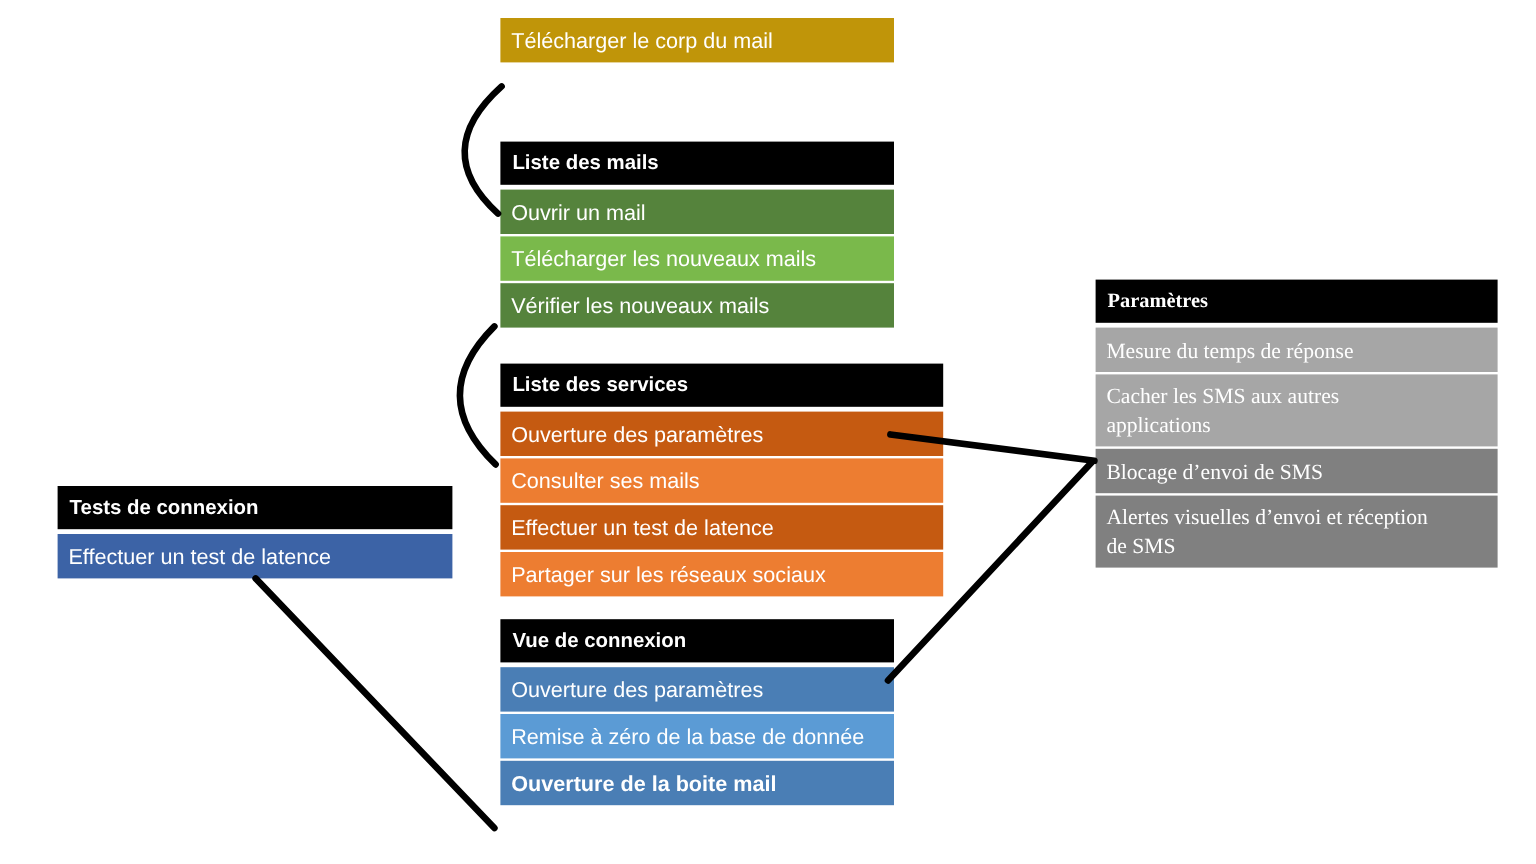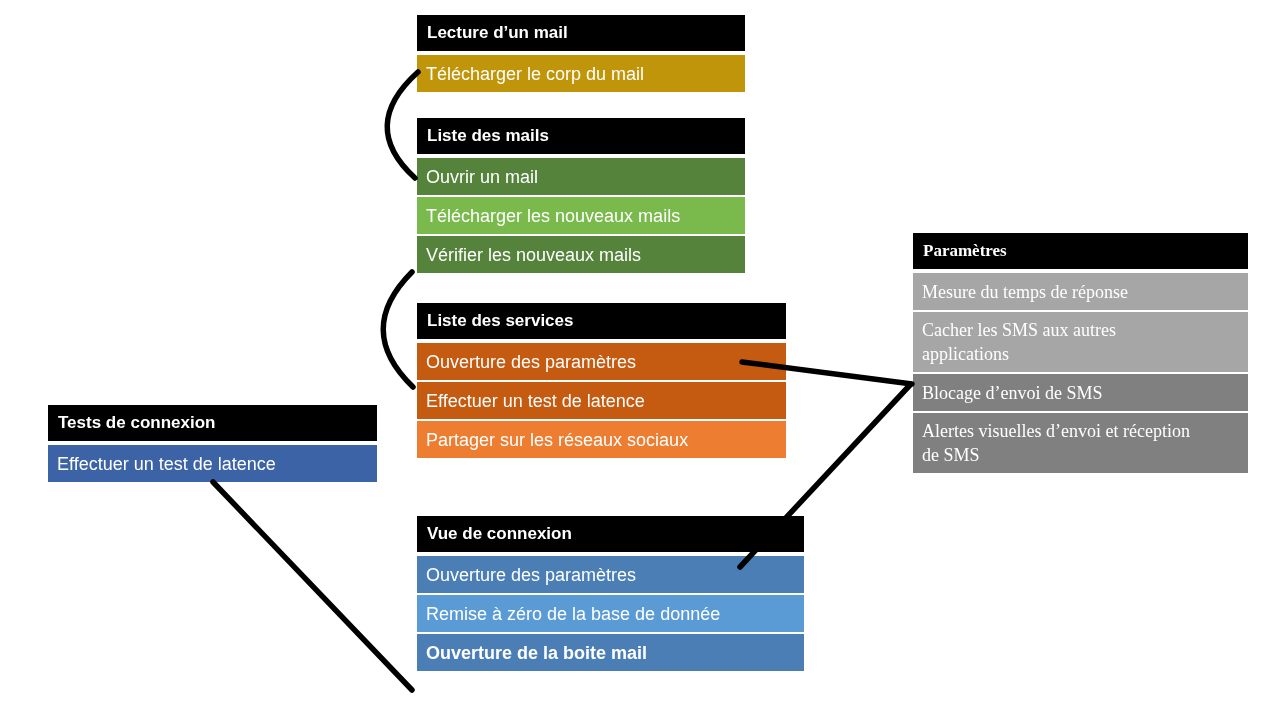--- a/index.html
+++ b/index.html
@@ -62,44 +62,44 @@
 
 <svg class="connectors" width="1280" height="720" viewBox="0 0 1280 720">
   <path d="M 418 72 Q 358 126 415 178"></path>
   <path d="M 412 272 Q 354 330 413 387"></path>
   <path d="M 742 362 L 912 384"></path>
   <path d="M 740 567 L 910 385"></path>
   <path d="M 213 482 L 412 690"></path>
 </svg>
 
 <div class="box" style="left:417px; top:15px; width:328px;">
-  <div class="hdr">Lecture d’un mail</div>
   <div class="row" style="background: rgb(192, 149, 9);">Télécharger le corp du mail</div>
 </div>
 
 <div class="box" style="left:417px; top:118px; width:328px;">
   <div class="hdr">Liste des mails</div>
   <div class="row" style="background: rgb(85, 131, 60);">Ouvrir un mail</div>
   <div class="row" style="background: rgb(122, 185, 75);">Télécharger les nouveaux mails</div>
   <div class="row" style="background: rgb(85, 131, 60);">Vérifier les nouveaux mails</div>
 </div>
 
 <div class="box" style="left:417px; top:303px; width:369px;">
   <div class="hdr">Liste des services</div>
   <div class="row" style="background: rgb(197, 90, 17);">Ouverture des paramètres</div>
+  <div class="row" style="background: rgb(237, 125, 49);">Consulter ses mails</div>
   <div class="row" style="background: rgb(197, 90, 17);">Effectuer un test de latence</div>
   <div class="row" style="background: rgb(237, 125, 49);">Partager sur les réseaux sociaux</div>
 </div>
 
 <div class="box" style="left:48px; top:405px; width:329px;">
   <div class="hdr">Tests de connexion</div>
   <div class="row" style="background: rgb(60, 99, 166);">Effectuer un test de latence</div>
 </div>
 
-<div class="box" style="left:417px; top:516px; width:387px;">
+<div class="box" style="left:417px; top:516px; width:328px;">
   <div class="hdr">Vue de connexion</div>
   <div class="row" style="background: rgb(74, 126, 181);">Ouverture des paramètres</div>
   <div class="row" style="background: rgb(91, 155, 213);">Remise à zéro de la base de donnée</div>
   <div class="row" style="background: rgb(74, 126, 181); font-weight: bold;">Ouverture de la boite mail</div>
 </div>
 
 <div class="box" style="left:913px; top:233px; width:335px;font-family:Liberation Serif, serif;">
   <div class="hdr">Paramètres</div>
   <div class="row" style="background: rgb(166, 166, 166);">Mesure du temps de réponse</div>
   <div class="row multiline" style="background: rgb(166, 166, 166);">Cacher les SMS aux autres

